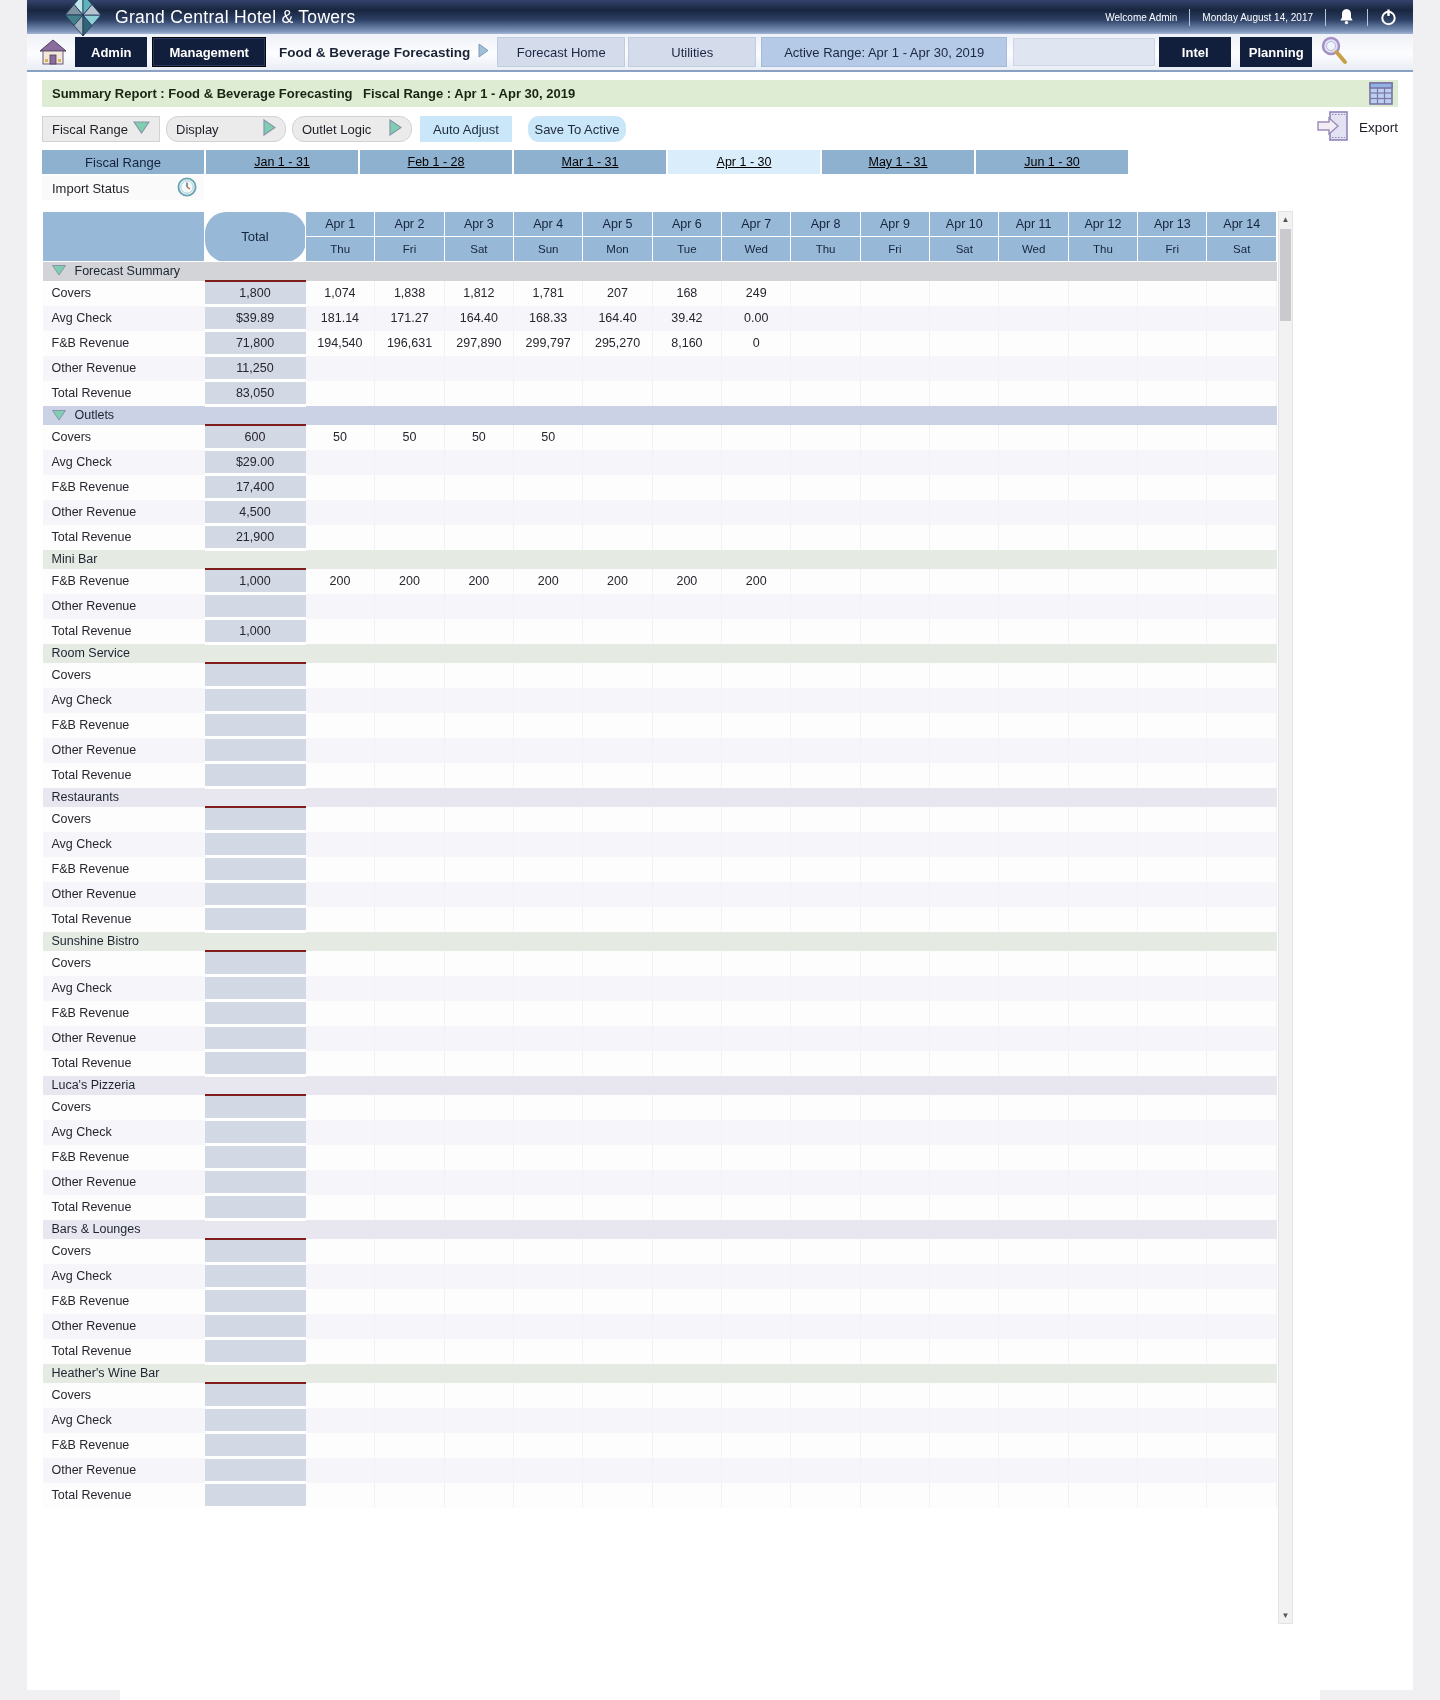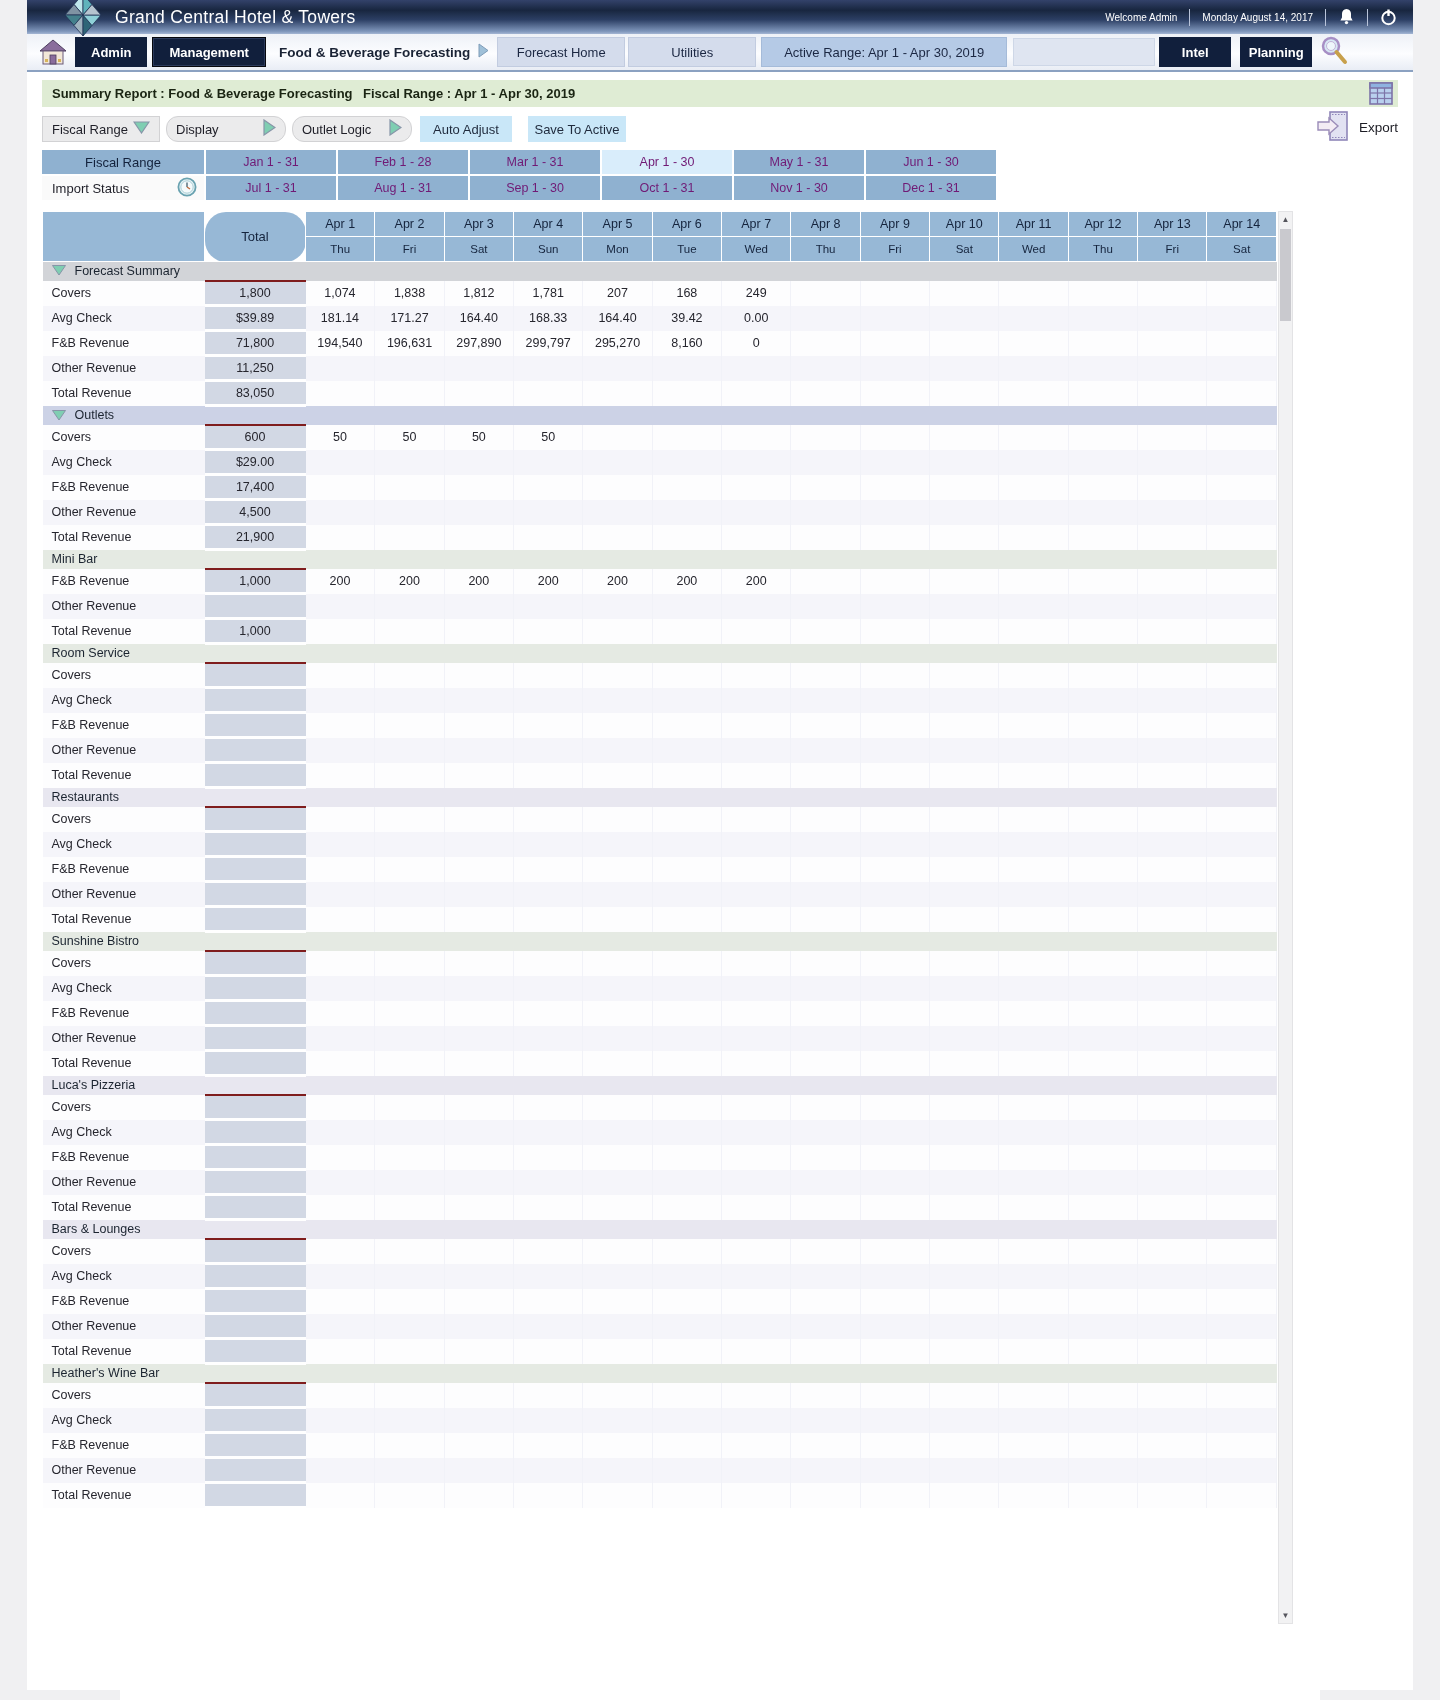--- a/index.html
+++ b/index.html
@@ -60,34 +60,34 @@
   .tb-btn {
     height:26px; background:#ebebec; border:1px solid #d2d2d4; display:flex; align-items:center;
     justify-content:space-between; padding:0 9px; font-size:13px; color:#1f1f28; margin-right:6px; cursor:pointer;
   }
   .tb-btn.w1{width:118px;} .tb-btn.w2{width:120px;border-radius:12px;}
   .tb-blue {
     height:26px; background:#c9e7f8; border:0; display:flex; align-items:center; justify-content:center;
     font-size:13px; color:#1f2a3c; cursor:pointer;
   }
   .tb-blue.aa { width:92px; margin-left:2px; margin-right:16px; }
-  .tb-blue.sta { width:98px; }
+  .tb-blue.sta { width:98px;border-radius:11px; }
   .export-wrap { position:absolute; right:0; top:-6px; display:flex; align-items:center; gap:9px; font-size:13.5px; color:#1c1c24; cursor:pointer; }
 
   
   .fiscal-grid { margin-top:8px; width:957px; font-size:12.5px; }
   .fg-row { display:flex; height:24px; margin-bottom:2px; }
   .fg-label {
     width:162px; background:#8fb1d0; color:#13223c; display:flex; align-items:center; justify-content:center;
     margin-right:2px; font-size:13px; flex:0 0 auto;
   }
   .fg-label.import { background:#fafafa; color:#1f1f28; justify-content:space-between; padding:0 7px 0 10px; }
   .fg-month {
-    width:130px; background:#8fb1d0; color:#701a75; display:flex; align-items:center; justify-content:center;
-    margin-right:2px; cursor:pointer; flex:0 0 auto;
+    width:152px; background:#8fb1d0; color:#000000; display:flex; align-items:center; justify-content:center;
+    margin-right:2px; cursor:pointer; flex:0 0 auto;text-decoration:underline;
   }
   .fg-month.selected { background:#d9edfb; }
 
   
   .table-area { margin-top:11px; position:relative; height:1465px; }
   table { border-collapse:collapse; table-layout:fixed; width:1235px; }
   thead th {
     background:#97b8d6; border:1px solid #fff; font-weight:normal; color:#15243d; padding:0;
   }
   th.h-date { height:25px; font-size:12.5px; }
@@ -270,28 +270,20 @@
           <span>Import Status</span>
           <span>
             <svg width="20" height="20" viewBox="0 0 20 20">
               <circle cx="10" cy="10" r="8.6" fill="#e8f4f5" stroke="#69a2b0" stroke-width="1.8"></circle>
               <circle cx="10" cy="10" r="6.2" fill="#f4fafb" stroke="#a9cdd6" stroke-width="1"></circle>
               <line x1="10" y1="10" x2="10" y2="5.5" stroke="#44616e" stroke-width="1.3"></line>
               <line x1="10" y1="10" x2="13" y2="12" stroke="#c06a3a" stroke-width="1.3"></line>
             </svg>
           </span>
         </div>
-        <div id="fg-months-2" style="display:flex;">
-            <div class="fg-month">Jul 1 - 31</div>
-            <div class="fg-month">Aug 1 - 31</div>
-            <div class="fg-month">Sep 1 - 30</div>
-            <div class="fg-month">Oct 1 - 31</div>
-            <div class="fg-month">Nov 1 - 30</div>
-            <div class="fg-month">Dec 1 - 31</div>
-          </div>
       </div>
     </div>
 
     <div class="table-area">
       <table id="forecast-table">
           <colgroup>
             <col style="width: 162px;">
             <col style="width: 101px;">
             <col>
             <col>

